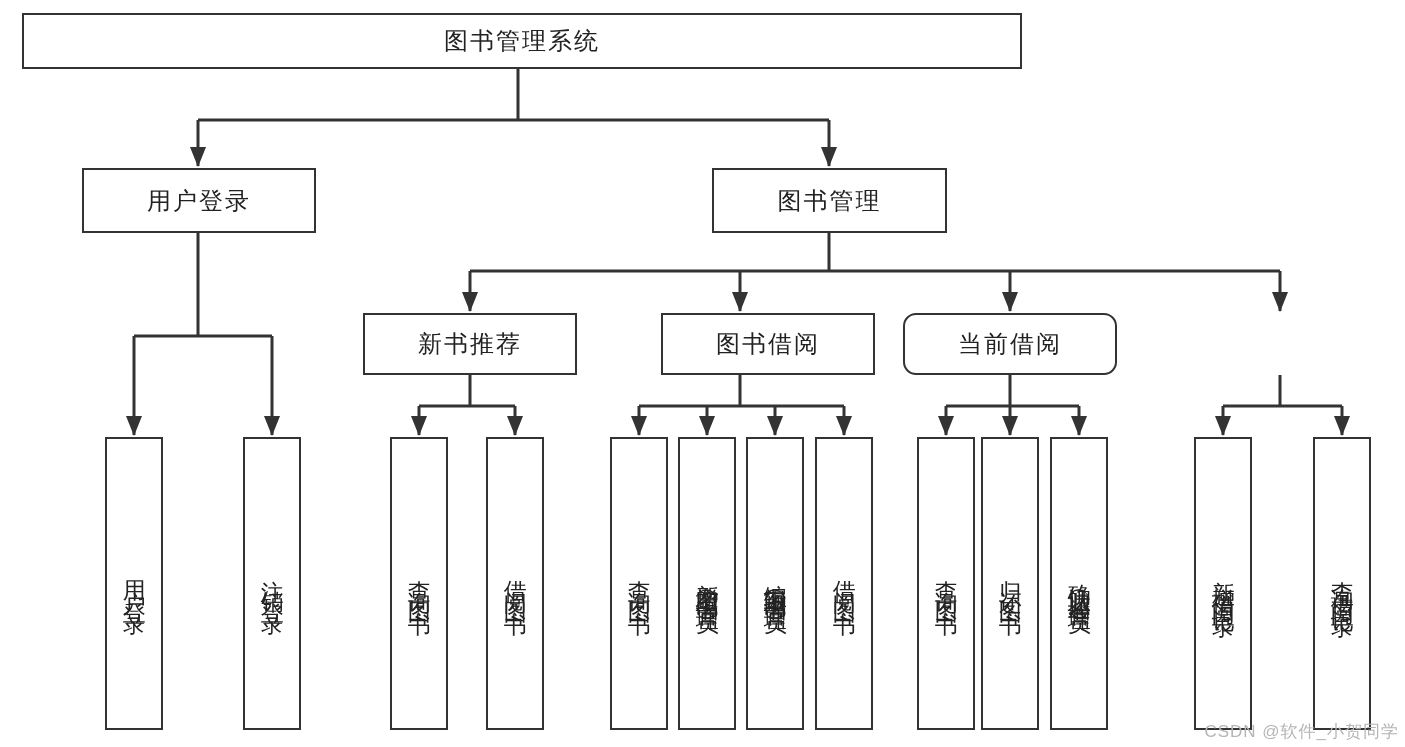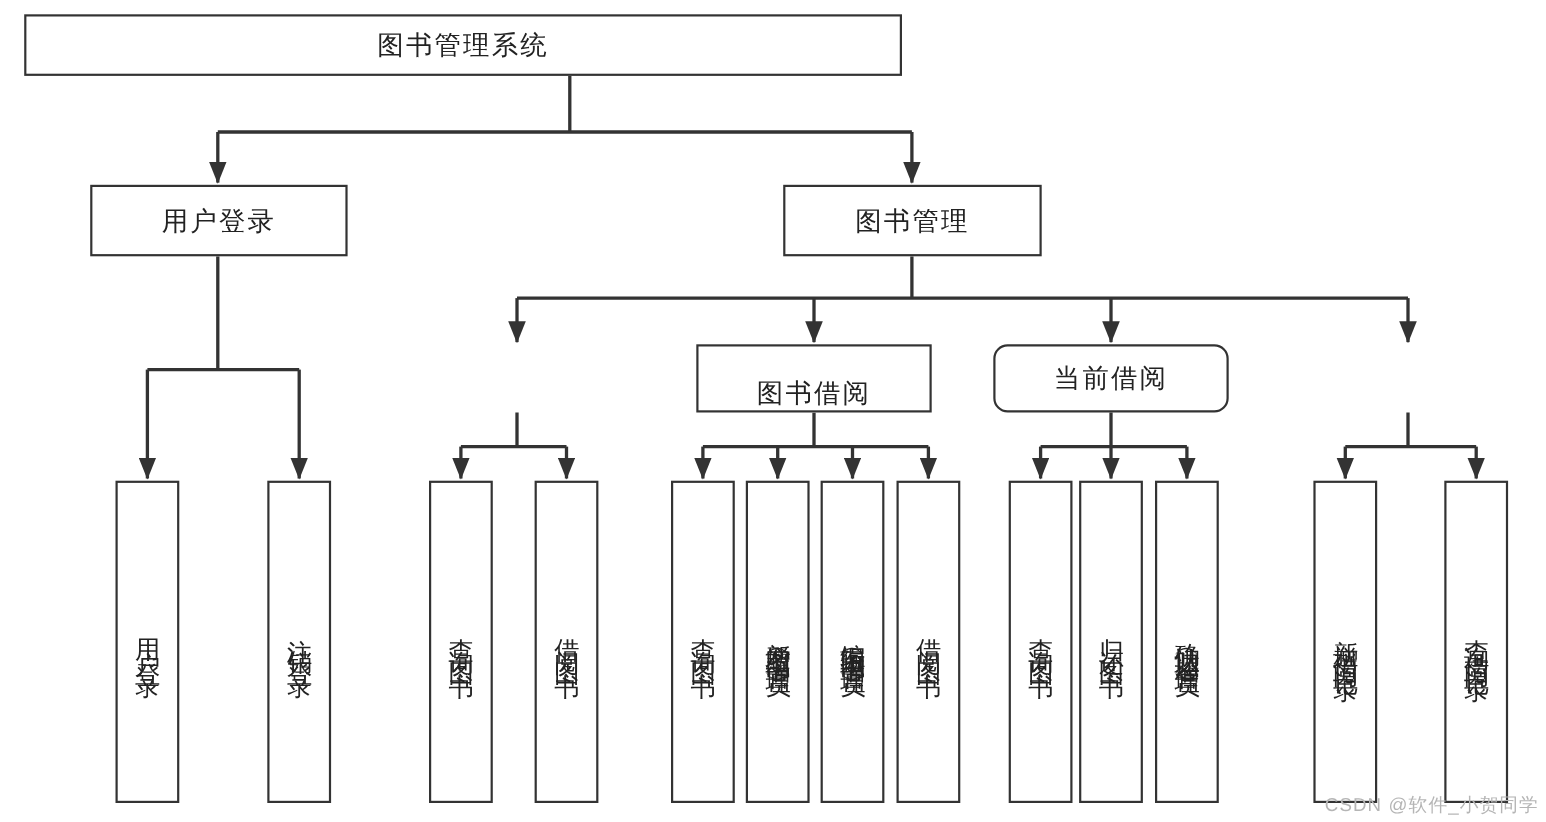--- a/index.html
+++ b/index.html
@@ -16,21 +16,21 @@
     position:absolute;
     box-sizing:border-box;
     border:2.5px solid #333333;
     background:#ffffff;
     display:flex;
     align-items:center;
     justify-content:center;
     z-index:2;
   }
   .h{font-size:24px;letter-spacing:2px;white-space:nowrap;}
-  .root{left:22px;top:13px;width:798px;height:56px;}
+  .root{left:22px;top:13px;width:1000px;height:56px;}
   .l2{top:168px;height:65px;}
   .l3{top:313px;width:214px;height:62px;}
   .v{top:437px;width:58px;height:293px;}
   .vtext{
     writing-mode:vertical-rl;
     text-orientation:mixed;
     font-size:23px;
     line-height:1.2;
     letter-spacing:11px;
   }
@@ -98,21 +98,24 @@
     <span>图书管理系统</span>
   </div>
 
   <div class="box h l2" style="left:82px;width:234px;">
     <span>用户登录</span>
   </div>
   <div class="box h l2" style="left:712px;width:235px;text-align:right;">
     <span>图书管理</span>
   </div>
 
-  <div class="box h l3" style="left:633px;align-items:flex-end;">
+  <div class="box h l3" style="left:363px;">
+    <span>新书推荐</span>
+  </div>
+  <div class="box h l3" style="left:661px;">
     <span>图书借阅</span>
   </div>
   <div class="box h l3" style="left:903px;border-radius:13px;">
     <span>当前借阅</span>
   </div>
 
   <div class="box v" style="left:105px;">
     <span class="vtext">用户登录</span>
   </div>
   <div class="box v" style="left:243px;">

